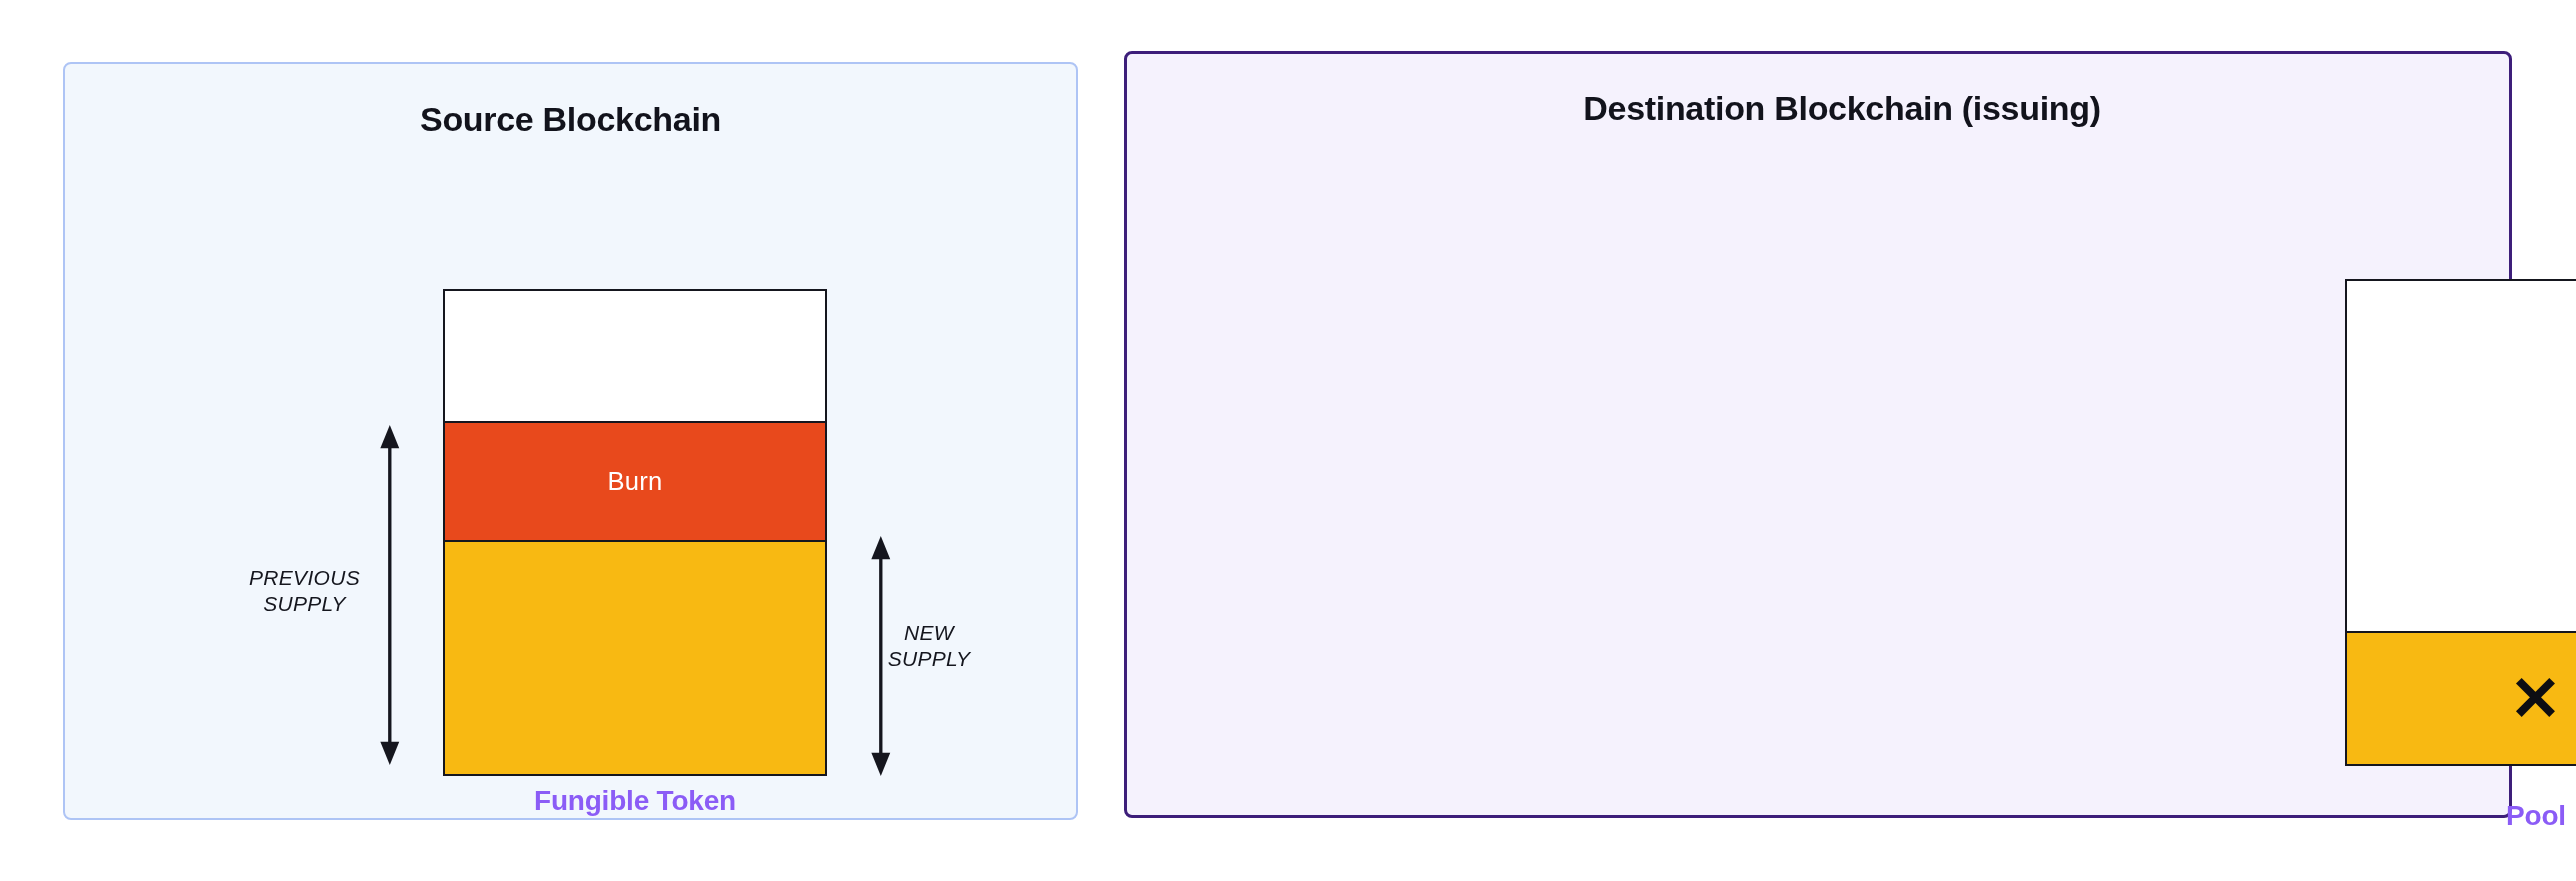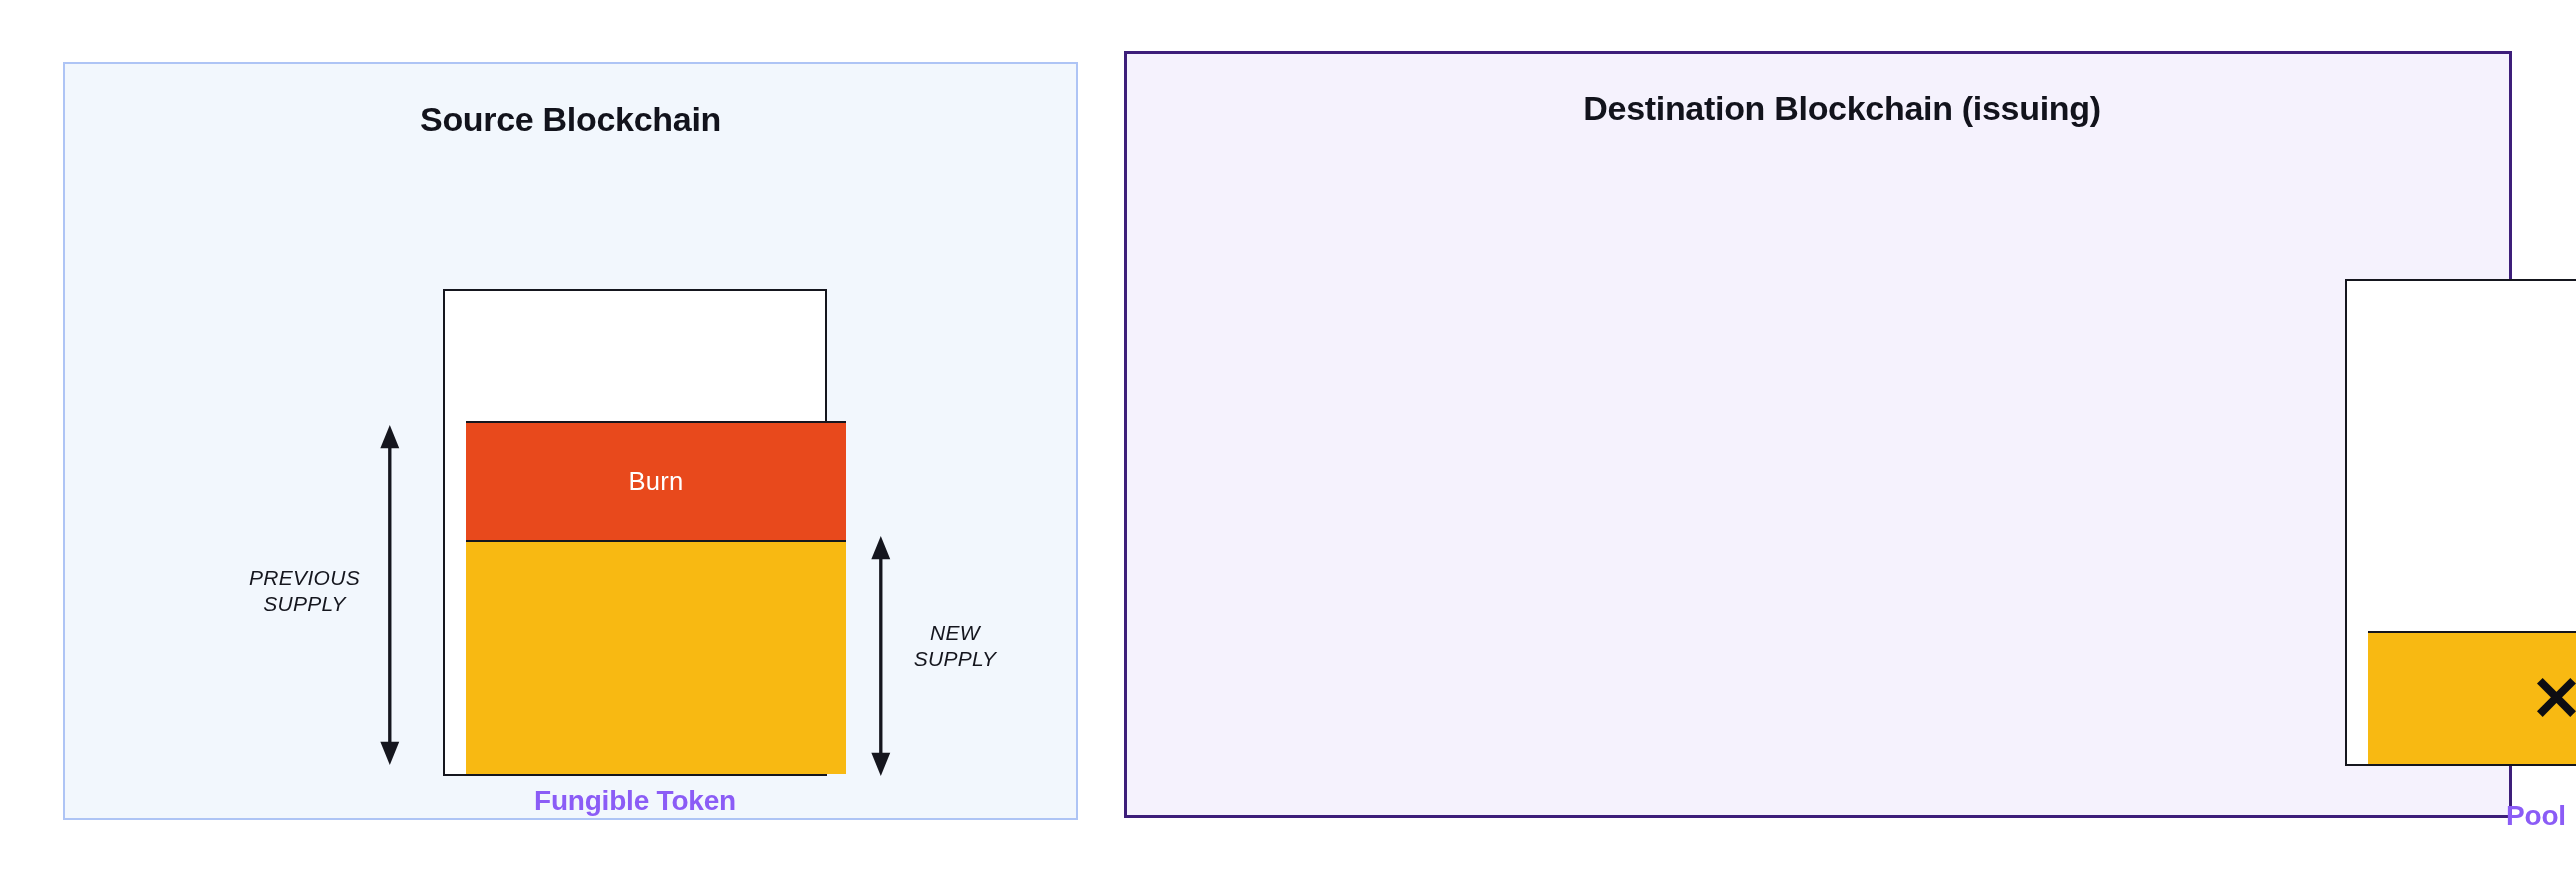--- a/index.html
+++ b/index.html
@@ -1,37 +1,37 @@
 <!DOCTYPE html>
 <html style="font-size:9px"><head>
 <meta charset="utf-8">
 <style>
   html,body{margin:0;padding:0;background:#ffffff;}
   body{width:2576px;height:881px;position:relative;overflow:hidden;
        font-family:"Liberation Sans",sans-serif;color:#15161e;}
 
-  .panel{position:absolute;box-sizing:border-box;}
+  .panel{position:absolute;box-sizing:border-box;border-radius:8px;}
 
   #source-panel{left:63px;top:62px;width:1015px;height:758px;
       background:#f2f7fd;border:2.8px solid #aec4f5;}
   #dest-panel{left:1124px;top:51px;width:1388px;height:767px;
       background:#f5f2fd;border:3.3px solid #3d1e7a;}
 
   .panel-title{position:absolute;left:0;right:0;text-align:center;
       font-size:34px;font-weight:700;letter-spacing:-0.3px;color:#12131c;
       white-space:nowrap;}
   #source-panel .panel-title{top:36px;}
   #dest-panel  .panel-title{top:35px;padding-left:48px;}
 
   
   .bar{position:absolute;box-sizing:border-box;border:2.8px solid #15161e;
        background:#ffffff;display:flex;flex-direction:column;justify-content:flex-end;}
   .seg{position:relative;box-sizing:border-box;width:100%;
        display:flex;align-items:center;justify-content:center;}
-  .seg.top-rule{border-top:2.8px solid #15161e;margin-left:21px;}
+  .seg.top-rule{border-top:2.8px solid #15161e;}
   .seg-label{font-size:25.6px;font-weight:400;color:#ffffff;letter-spacing:0.2px;}
 
   .bar-caption{position:absolute;left:50%;transform:translateX(-50%);
       top:721px;font-size:28px;font-weight:600;color:#8b5cf6;white-space:nowrap;
       letter-spacing:-0.2px;text-align:center;}
 
   
   #source-bar{left:378px;top:225px;width:384px;height:487px;}
   #src-seg-white{height:131px;background:#ffffff;}
   #src-seg-burn{height:120px;background:#e8491c;}
@@ -48,21 +48,21 @@
   
   .dim-v{position:absolute;width:25.6px;}
   .dim-v svg{display:block;width:25.6px;height:100%;overflow:visible;}
   .dim-label{position:absolute;font-size:21px;line-height:1.22;color:#15161e;
       text-align:center;white-space:pre-line;letter-spacing:0.3px;font-style:italic;}
 
   #dim-previous{left:312px;top:361px;height:340px;}
   #label-previous{left:167px;top:501px;width:145px;}
 
   #dim-new{left:803px;top:472px;height:240px;}
-  #label-new{left:829px;top:556px;width:122px;}
+  #label-new{left:803px;top:556px;width:122px;}
 </style>
 </head>
 <body>
 
 <div class="panel" id="source-panel">
 
   <div class="panel-title">Source Blockchain</div>
 
   <div class="bar" id="source-bar">
     <div class="seg" id="src-seg-white"></div>

